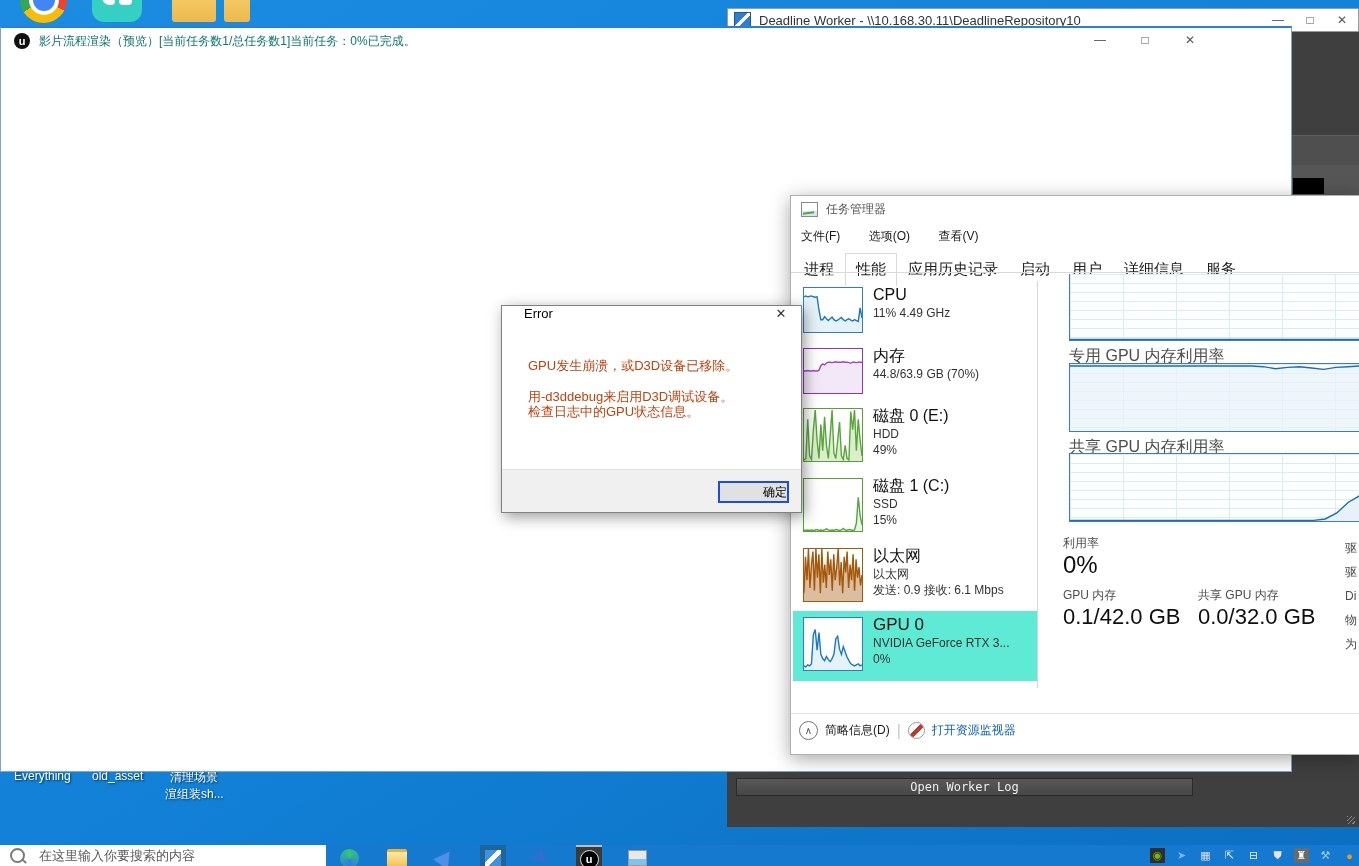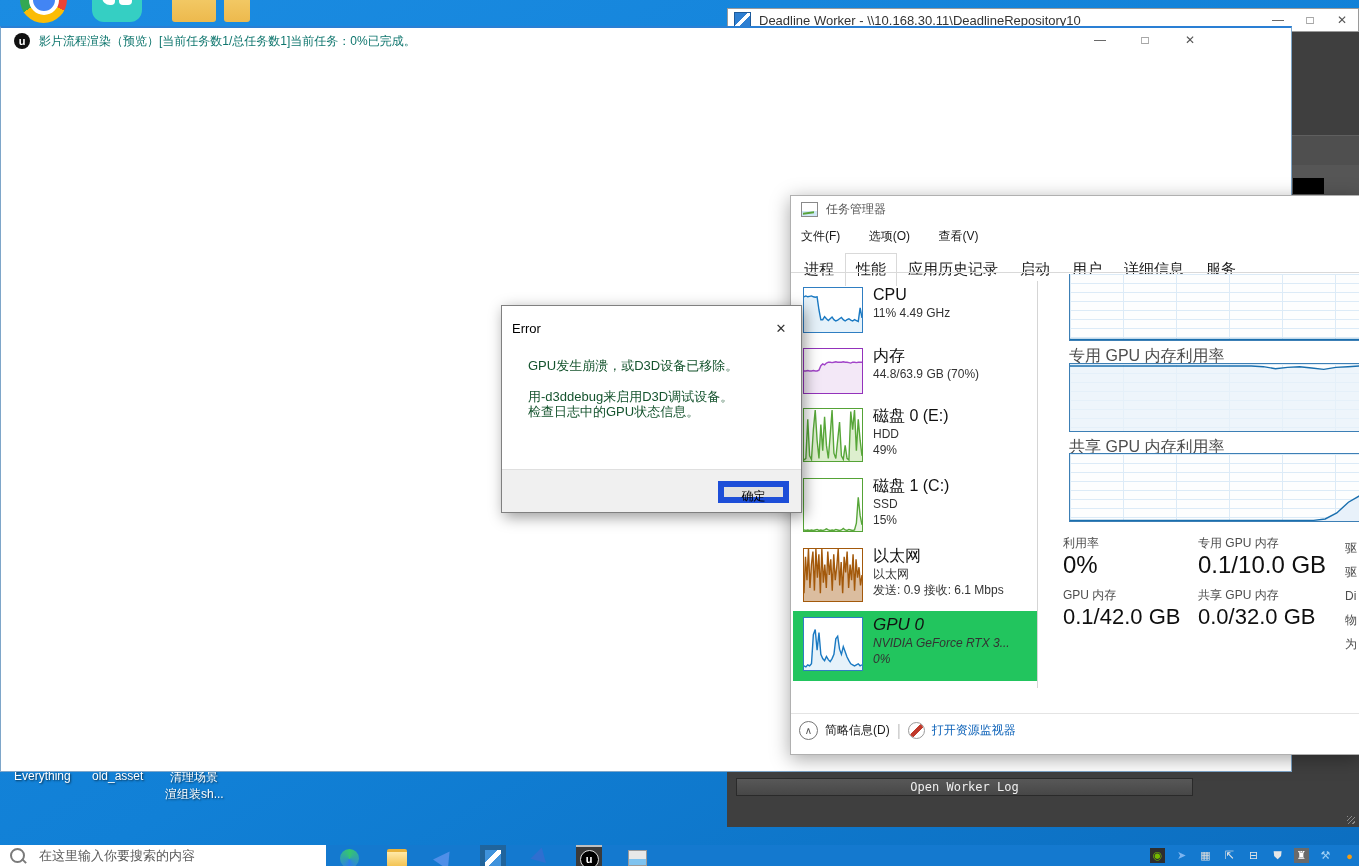--- a/index.html
+++ b/index.html
@@ -11,40 +11,40 @@
   
   .win-white{background:#fff;border:1px solid #7ea6c9;box-sizing:border-box;}
   .ctl{width:32px;height:20px;text-align:center;line-height:20px;font-size:12px;color:#555;cursor:pointer;}
   
   .tm{background:#fff;border:1px solid #b0b0b0;box-shadow:0 4px 18px rgba(0,0,0,.35);box-sizing:border-box;}
   .tm-menu-item{display:inline-block;margin-right:20px;font-size:12px;color:#1a1a1a;padding:3px 2px;cursor:pointer;}
   .tm-tabs{display:flex;align-items:flex-end;font-size:15px;color:#1a1a1a;}
   .tm-tab{padding:6px 10px 6px;border:1px solid transparent;border-bottom:none;cursor:pointer;white-space:nowrap;}
   .tm-tab.active{background:#fff;border-color:#d9d9d9;position:relative;top:1px;padding-bottom:7px;}
   .tm-item{position:relative;cursor:pointer;box-sizing:border-box;}
-  .tm-item.selected{background:#22c55e;font-style:italic;}
+  .tm-item.selected{background:#5eead4;}
   .tm-thumb{position:absolute;left:10px;top:6px;width:60px;background:#fff;border:1px solid;box-sizing:border-box;}
   .tm-item-title{font-size:16px;color:#111;line-height:20px;}
   .tm-item-line{font-size:12px;color:#333;line-height:16px;}
   .bigchart{background:#fdfefe;border:1px solid #3c7fb5;box-sizing:border-box;
     background-image:linear-gradient(to right,#dcebf7 1px,transparent 1px),
                      linear-gradient(to bottom,#dcebf7 1px,transparent 1px);
     background-size:53px 100%,100% 9px;}
   .chart-label{font-size:16px;color:#4e4e4e;}
   .stat-label{font-size:12px;color:#4e4e4e;line-height:15px;}
   .stat-value{font-size:24px;color:#0f0f0f;line-height:28px;}
   .stat-value.sm{font-size:22px;}
   .cut-label{font-size:12px;color:#4e4e4e;line-height:24px;}
   .tm-footer-text{font-size:12px;color:#1a1a1a;}
   .tm-link{font-size:12px;color:#0b61b8;cursor:pointer;}
   
   .dlg{background:#fff;border:1px solid #808080;box-shadow:3px 4px 14px rgba(0,0,0,.4);box-sizing:border-box;}
-  .dlg-body{font-size:13px;color:#14532d;line-height:15px;}
-  .dlg-btn{background:#e1e1e1;border:6px solid #1d4ed8;font-size:12px;color:#000;
-    text-align:center;line-height:18px;cursor:pointer;box-sizing:border-box;}
+  .dlg-body{font-size:13px;color:#c2410c;line-height:15px;}
+  .dlg-btn{background:#e1e1e1;border:2px solid #1d4ed8;font-size:12px;color:#000;
+    text-align:right;line-height:18px;cursor:pointer;box-sizing:border-box;}
   
   .dead-dark{background:#3f3f3f;}
   .dl-btn{background:linear-gradient(#585858,#474747);border:1px solid #2a2a2a;color:#eee;
     font-family:"DejaVu Sans Mono","Liberation Mono",monospace;font-size:12px;text-align:center;
     line-height:16px;cursor:pointer;box-sizing:border-box;}
   
   .tb-icon{width:26px;height:26px;display:flex;align-items:center;justify-content:center;cursor:pointer;}
   .tray-icon{width:15px;height:15px;display:flex;align-items:center;justify-content:center;
     font-size:11px;cursor:pointer;}
   .desk-label{font-size:12px;color:#fff;text-shadow:1px 1px 2px rgba(0,0,0,.65);white-space:nowrap;}
@@ -237,24 +237,20 @@
       </div>
 
     <div class="abs" style="left:272px;top:340px;width:130px;">
       <div class="stat-label">利用率</div>
       <div class="stat-value">0%</div>
     </div>
     <div class="abs" style="left:272px;top:392px;width:140px;">
       <div class="stat-label">GPU 内存</div>
       <div class="stat-value sm">0.1/42.0 GB</div>
     </div>
-    <div class="abs" style="left:407px;top:340px;width:150px;">
-      <div class="stat-label">专用 GPU 内存</div>
-      <div class="stat-value">0.1/10.0 GB</div>
-    </div>
     <div class="abs" style="left:407px;top:392px;width:150px;">
       <div class="stat-label">共享 GPU 内存</div>
       <div class="stat-value sm">0.0/32.0 GB</div>
     </div>
 
     <div class="abs" style="left:554px;top:340px;width:16px;overflow:hidden;">
       <div class="cut-label">驱</div>
       <div class="cut-label">驱</div>
       <div class="cut-label">Di</div>
       <div class="cut-label">物</div>
@@ -268,21 +264,21 @@
       <span class="tm-footer-text">简略信息(D)</span>
       <span style="color:#c9c9c9;">|</span>
       <div style="width:15px;height:15px;border-radius:50%;border:1px solid #9a9a9a;position:relative;overflow:hidden;">
         <div style="position:absolute;inset:0;background:linear-gradient(135deg,transparent 40%,#c0392b 40%,#c0392b 60%,transparent 60%);"></div>
       </div>
       <span class="tm-link">打开资源监视器</span>
     </div>
   </div>
 
   <div class="abs dlg" style="left:501px;top:305px;width:301px;height:208px;">
-    <div style="height:30px;display:flex;align-items:flex-end;">
+    <div style="height:30px;display:flex;align-items:flex-start;padding-left:12px;">
       <div style="margin-left:10px;font-size:13px;color:#000;">Error</div>
       <div style="margin-left:auto;margin-right:8px;font-size:13px;color:#333;width:24px;text-align:center;cursor:pointer;">✕</div>
     </div>
     <div class="dlg-body" style="padding:22px 0 0 26px;">
       <div>GPU发生崩溃，或D3D设备已移除。</div>
       <div style="height:16px;"></div>
       <div>用-d3ddebug来启用D3D调试设备。</div>
       <div>检查日志中的GPU状态信息。</div>
     </div>
     <div class="abs" style="left:0;bottom:0;width:100%;height:43px;background:#f0f0f0;border-top:1px solid #dfdfdf;box-sizing:border-box;">

